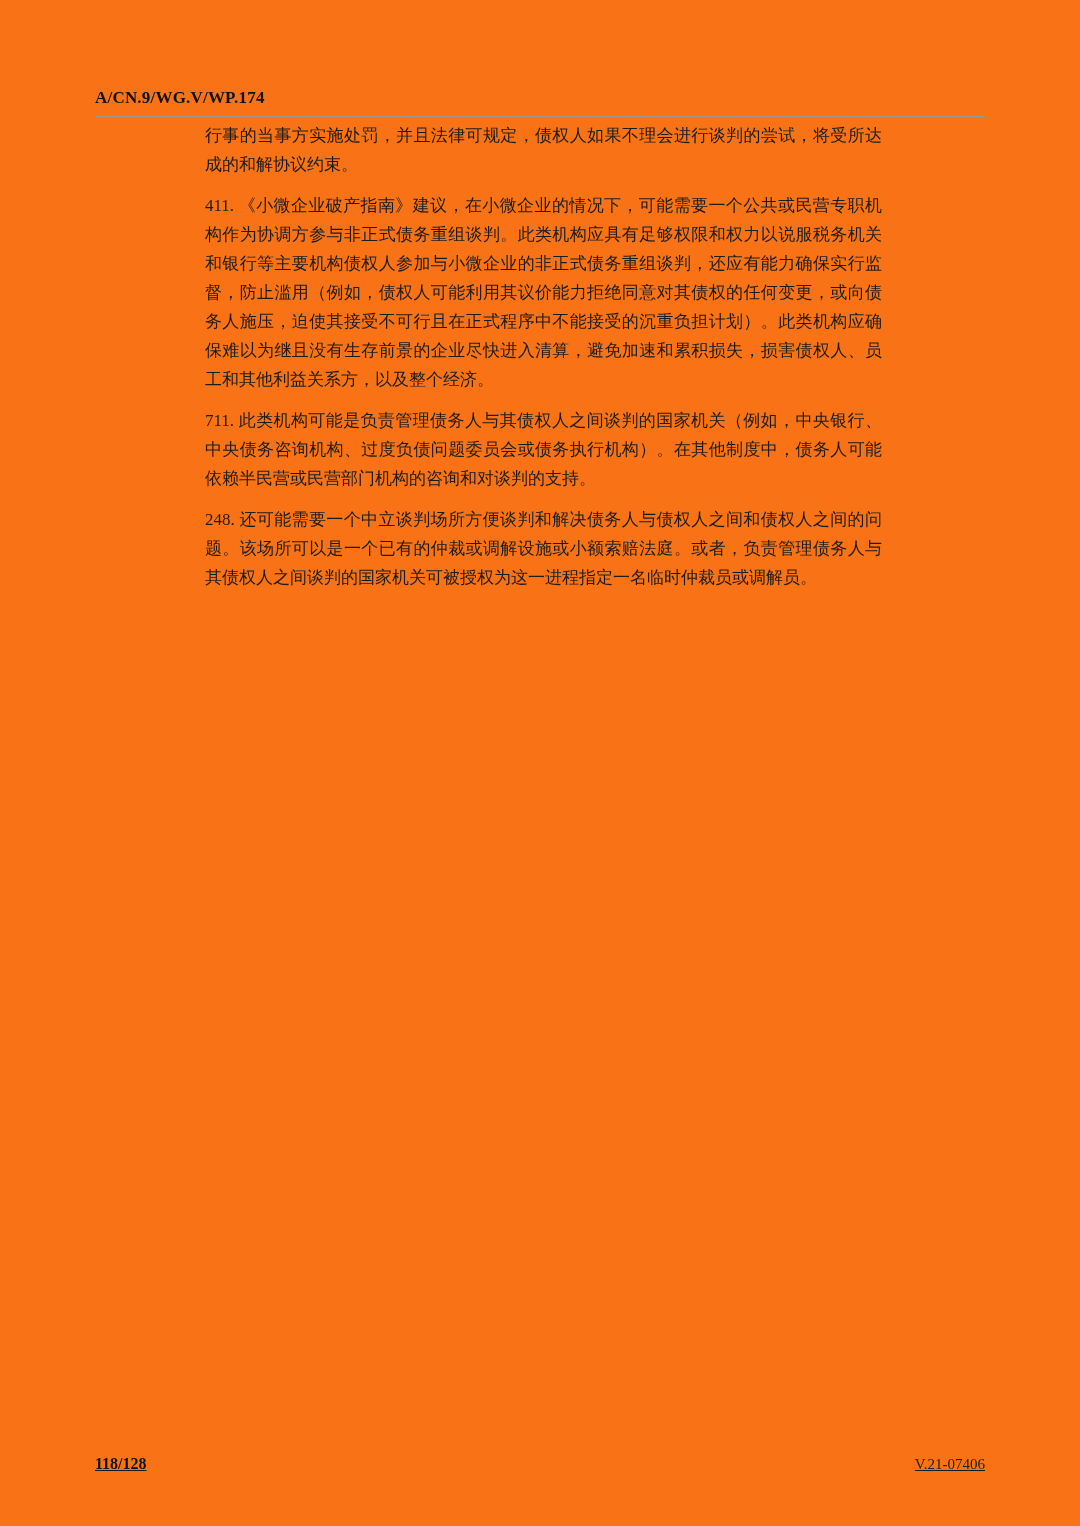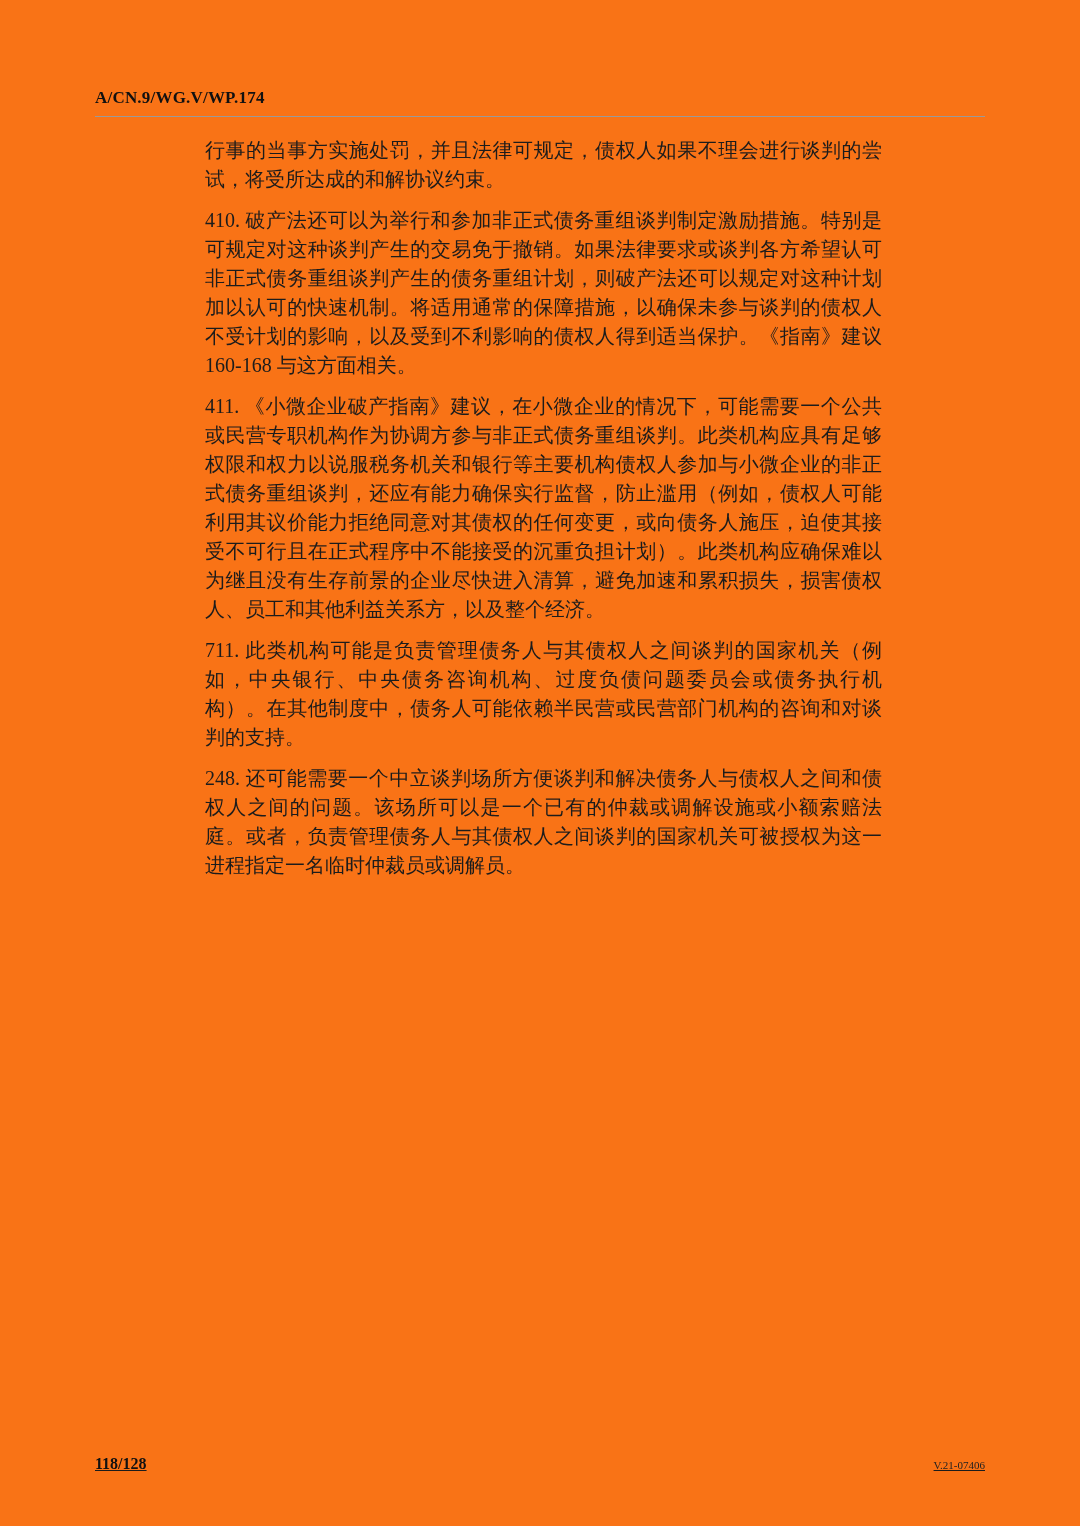--- a/index.html
+++ b/index.html
@@ -30,24 +30,24 @@
     color: #111;
     padding-bottom: 8px;
   }
   .header-rule {
     border: none;
     border-top: 1.5px solid #9a9a9a;
     margin: 0;
   }
   .content {
     position: absolute;
-    top: 136px;
+    top: 121px;
     left: 205px;
     width: 677px;
-    font-size: 20px;
+    font-size: 17px;
     line-height: 29px;
     text-align: justify;
   }
   .para {
     margin: 0 0 12px 0;
   }
   .rec-box {
     border: 1.5px solid #6b6b6b;
     margin: 10px 0 12px -6px;
     padding: 12px 14px 16px 12px;
@@ -80,40 +80,39 @@
     justify-content: space-between;
     align-items: baseline;
     text-decoration: underline;
   }
   .footer-page {
     font-size: 16px;
     font-weight: bold;
     color: #111;
   }
   .footer-jobno {
-    font-size: 11px;
+    font-size: 15px;
     color: #222;
   }
 </style>
 </head>
 <body>
 
 <div class="page">
 
   <div class="doc-header">
     <div class="doc-symbol">A/CN.9/WG.V/WP.174</div>
     <hr class="header-rule">
   </div>
 
   <div class="content">
 
     <p class="para">行事的当事方实施处罚，并且法律可规定，债权人如果不理会进行谈判的尝试，将受所达成的和解协议约束。</p>
 
 
-    <p class="para">410. 破产法还可以为举行和参加非正式债务重组谈判制定激励措施。特别是可规定对这种谈判产生的交易免于撤销。如果法律要求或谈判各方希望认可非正式债务重组谈判产生的债务重组计划，则破产法还可以规定对这种计划加以认可的快速机制。将适用通常的保障措施，以确保未参与谈判的债权人不受计划的影响，以及受到不利影响的债权人得到适当保护。《指南》建议 160-168 与这方面相关。</p>
 
 
     <p class="para">411. 《小微企业破产指南》建议，在小微企业的情况下，可能需要一个公共或民营专职机构作为协调方参与非正式债务重组谈判。此类机构应具有足够权限和权力以说服税务机关和银行等主要机构债权人参加与小微企业的非正式债务重组谈判，还应有能力确保实行监督，防止滥用（例如，债权人可能利用其议价能力拒绝同意对其债权的任何变更，或向债务人施压，迫使其接受不可行且在正式程序中不能接受的沉重负担计划）。此类机构应确保难以为继且没有生存前景的企业尽快进入清算，避免加速和累积损失，损害债权人、员工和其他利益关系方，以及整个经济。</p>
 
     <p class="para">711. 此类机构可能是负责管理债务人与其债权人之间谈判的国家机关（例如，中央银行、中央债务咨询机构、过度负债问题委员会或债务执行机构）。在其他制度中，债务人可能依赖半民营或民营部门机构的咨询和对谈判的支持。</p>
 
     <p class="para">248. 还可能需要一个中立谈判场所方便谈判和解决债务人与债权人之间和债权人之间的问题。该场所可以是一个已有的仲裁或调解设施或小额索赔法庭。或者，负责管理债务人与其债权人之间谈判的国家机关可被授权为这一进程指定一名临时仲裁员或调解员。</p>
 
   </div>
 

